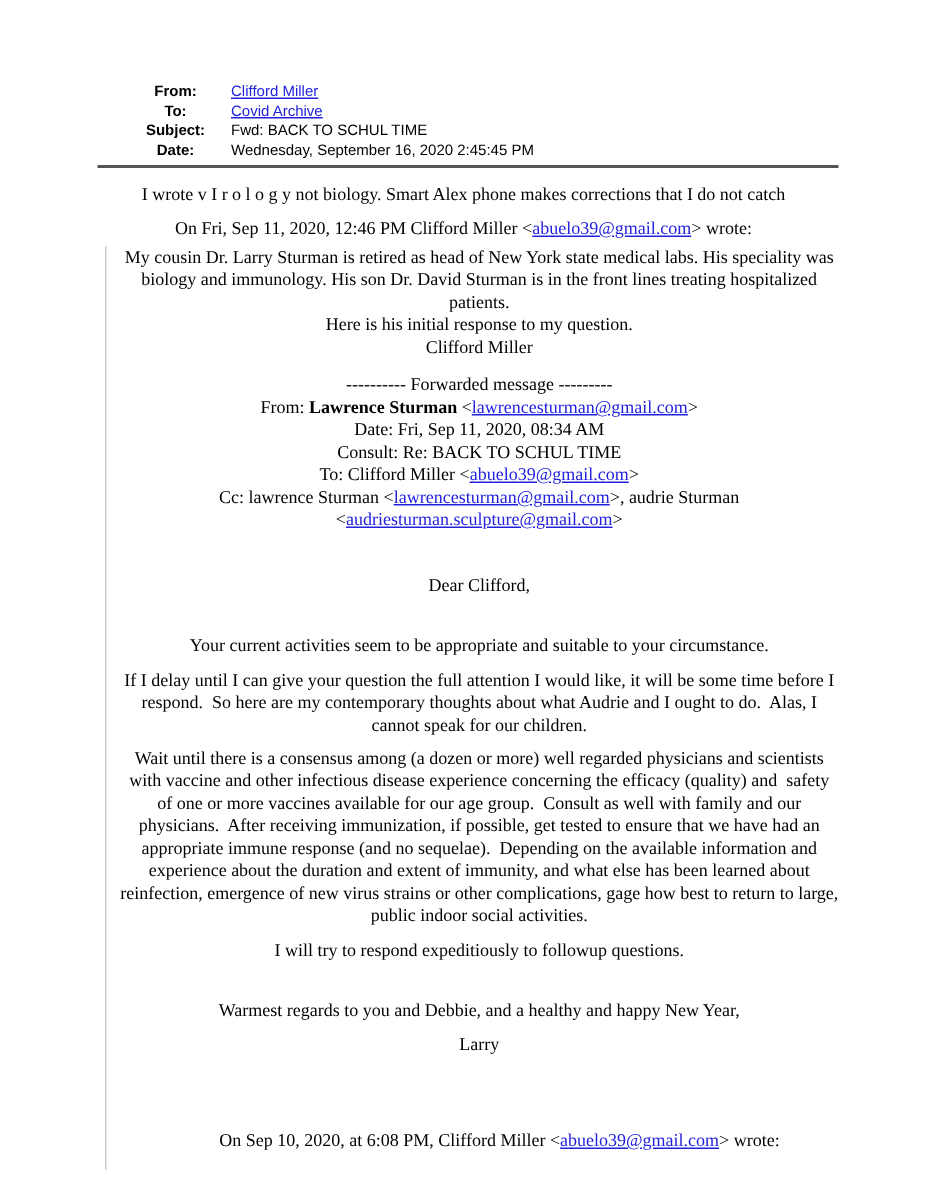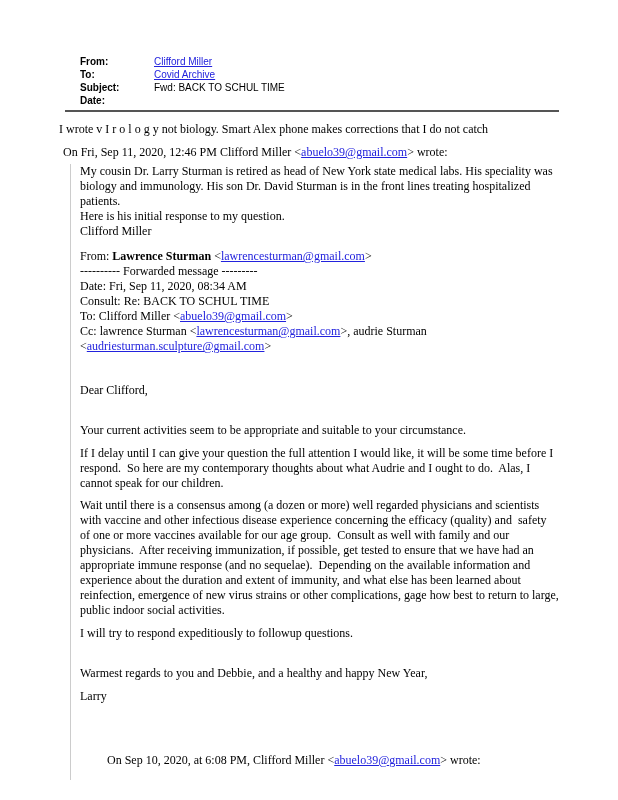--- a/index.html
+++ b/index.html
@@ -9,20 +9,21 @@
     --text-color:#000000;
   }
   html,body{margin:0;padding:0;background:#ffffff;}
   .page{
     position:relative;
     width:592px;height:800px;
     background:#ffffff;
     overflow:hidden;
     font-family:"Liberation Serif", serif;
     color:var(--text-color);
+    text-align:center;
   }
   
   .headers{
     position:absolute;left:80px;top:55px;
     font-family:"Liberation Sans", sans-serif;
     font-size:10px;line-height:13px;color:#000;
   }
   .hrow{display:flex;}
   .hlabel{font-weight:bold;width:74px;flex:0 0 74px;}
   .hval{white-space:nowrap;}
@@ -73,42 +74,43 @@
     <div class="hrow">
         <span class="hlabel">To:</span>
         <span class="hval"><a class="hlink">Covid Archive</a></span>
       </div>
     <div class="hrow">
         <span class="hlabel">Subject:</span>
         <span class="hval">Fwd: BACK TO SCHUL TIME</span>
       </div>
     <div class="hrow">
         <span class="hlabel">Date:</span>
+        <span class="hval">Wednesday, September 16, 2020 2:45:45 PM</span>
       </div>
   </div>
 
   <div class="sep"></div>
 
   <div class="content">
 
     <p class="note">I wrote v I r o l o g y not biology. Smart Alex phone makes corrections that I do not catch</p>
 
     <p class="attr"><span>On Fri, Sep 11, 2020, 12:46 PM Clifford Miller &lt;</span><a class="link">abuelo39@gmail.com</a><span>&gt; wrote:</span></p>
 
     <blockquote class="quote">
 
       <div class="para">
         <div>My cousin Dr. Larry Sturman is retired as head of New York state medical labs. His speciality was biology and immunology. His son Dr. David Sturman is in the front lines treating hospitalized patients.</div>
         <div>Here is his initial response to my question.</div>
         <div>Clifford Miller</div>
       </div>
 
       <div class="fwd">
+        <div>---------- Forwarded message ---------</div>
         <div><span>From: </span><span class="b">Lawrence Sturman</span><span> &lt;</span><a class="link">lawrencesturman@gmail.com</a><span>&gt;</span></div>
-        <div>---------- Forwarded message ---------</div>
         <div>Date: Fri, Sep 11, 2020, 08:34 AM</div>
         <div>Consult: Re: BACK TO SCHUL TIME</div>
         <div><span>To: Clifford Miller &lt;</span><a class="link">abuelo39@gmail.com</a><span>&gt;</span></div>
         <div><span>Cc: lawrence Sturman &lt;</span><a class="link">lawrencesturman@gmail.com</a><span>&gt;, audrie Sturman &lt;</span><a class="link">audriesturman.sculpture@gmail.com</a><span>&gt;</span></div>
       </div>
 
       <p class="salutation">Dear Clifford,</p>
       <p class="p1 prewrap">Your current activities seem to be appropriate and suitable to your circumstance.</p>
       <p class="p2 prewrap">If I delay until I can give your question the full attention I would like, it will be some time before I respond.  So here are my contemporary thoughts about what Audrie and I ought to do.  Alas, I cannot speak for our children.</p>
       <p class="p3 prewrap">Wait until there is a consensus among (a dozen or more) well regarded physicians and scientists with vaccine and other infectious disease experience concerning the efficacy (quality) and  safety of one or more vaccines available for our age group.  Consult as well with family and our physicians.  After receiving immunization, if possible, get tested to ensure that we have had an appropriate immune response (and no sequelae).  Depending on the available information and experience about the duration and extent of immunity, and what else has been learned about reinfection, emergence of new virus strains or other complications, gage how best to return to large, public indoor social activities.</p>

